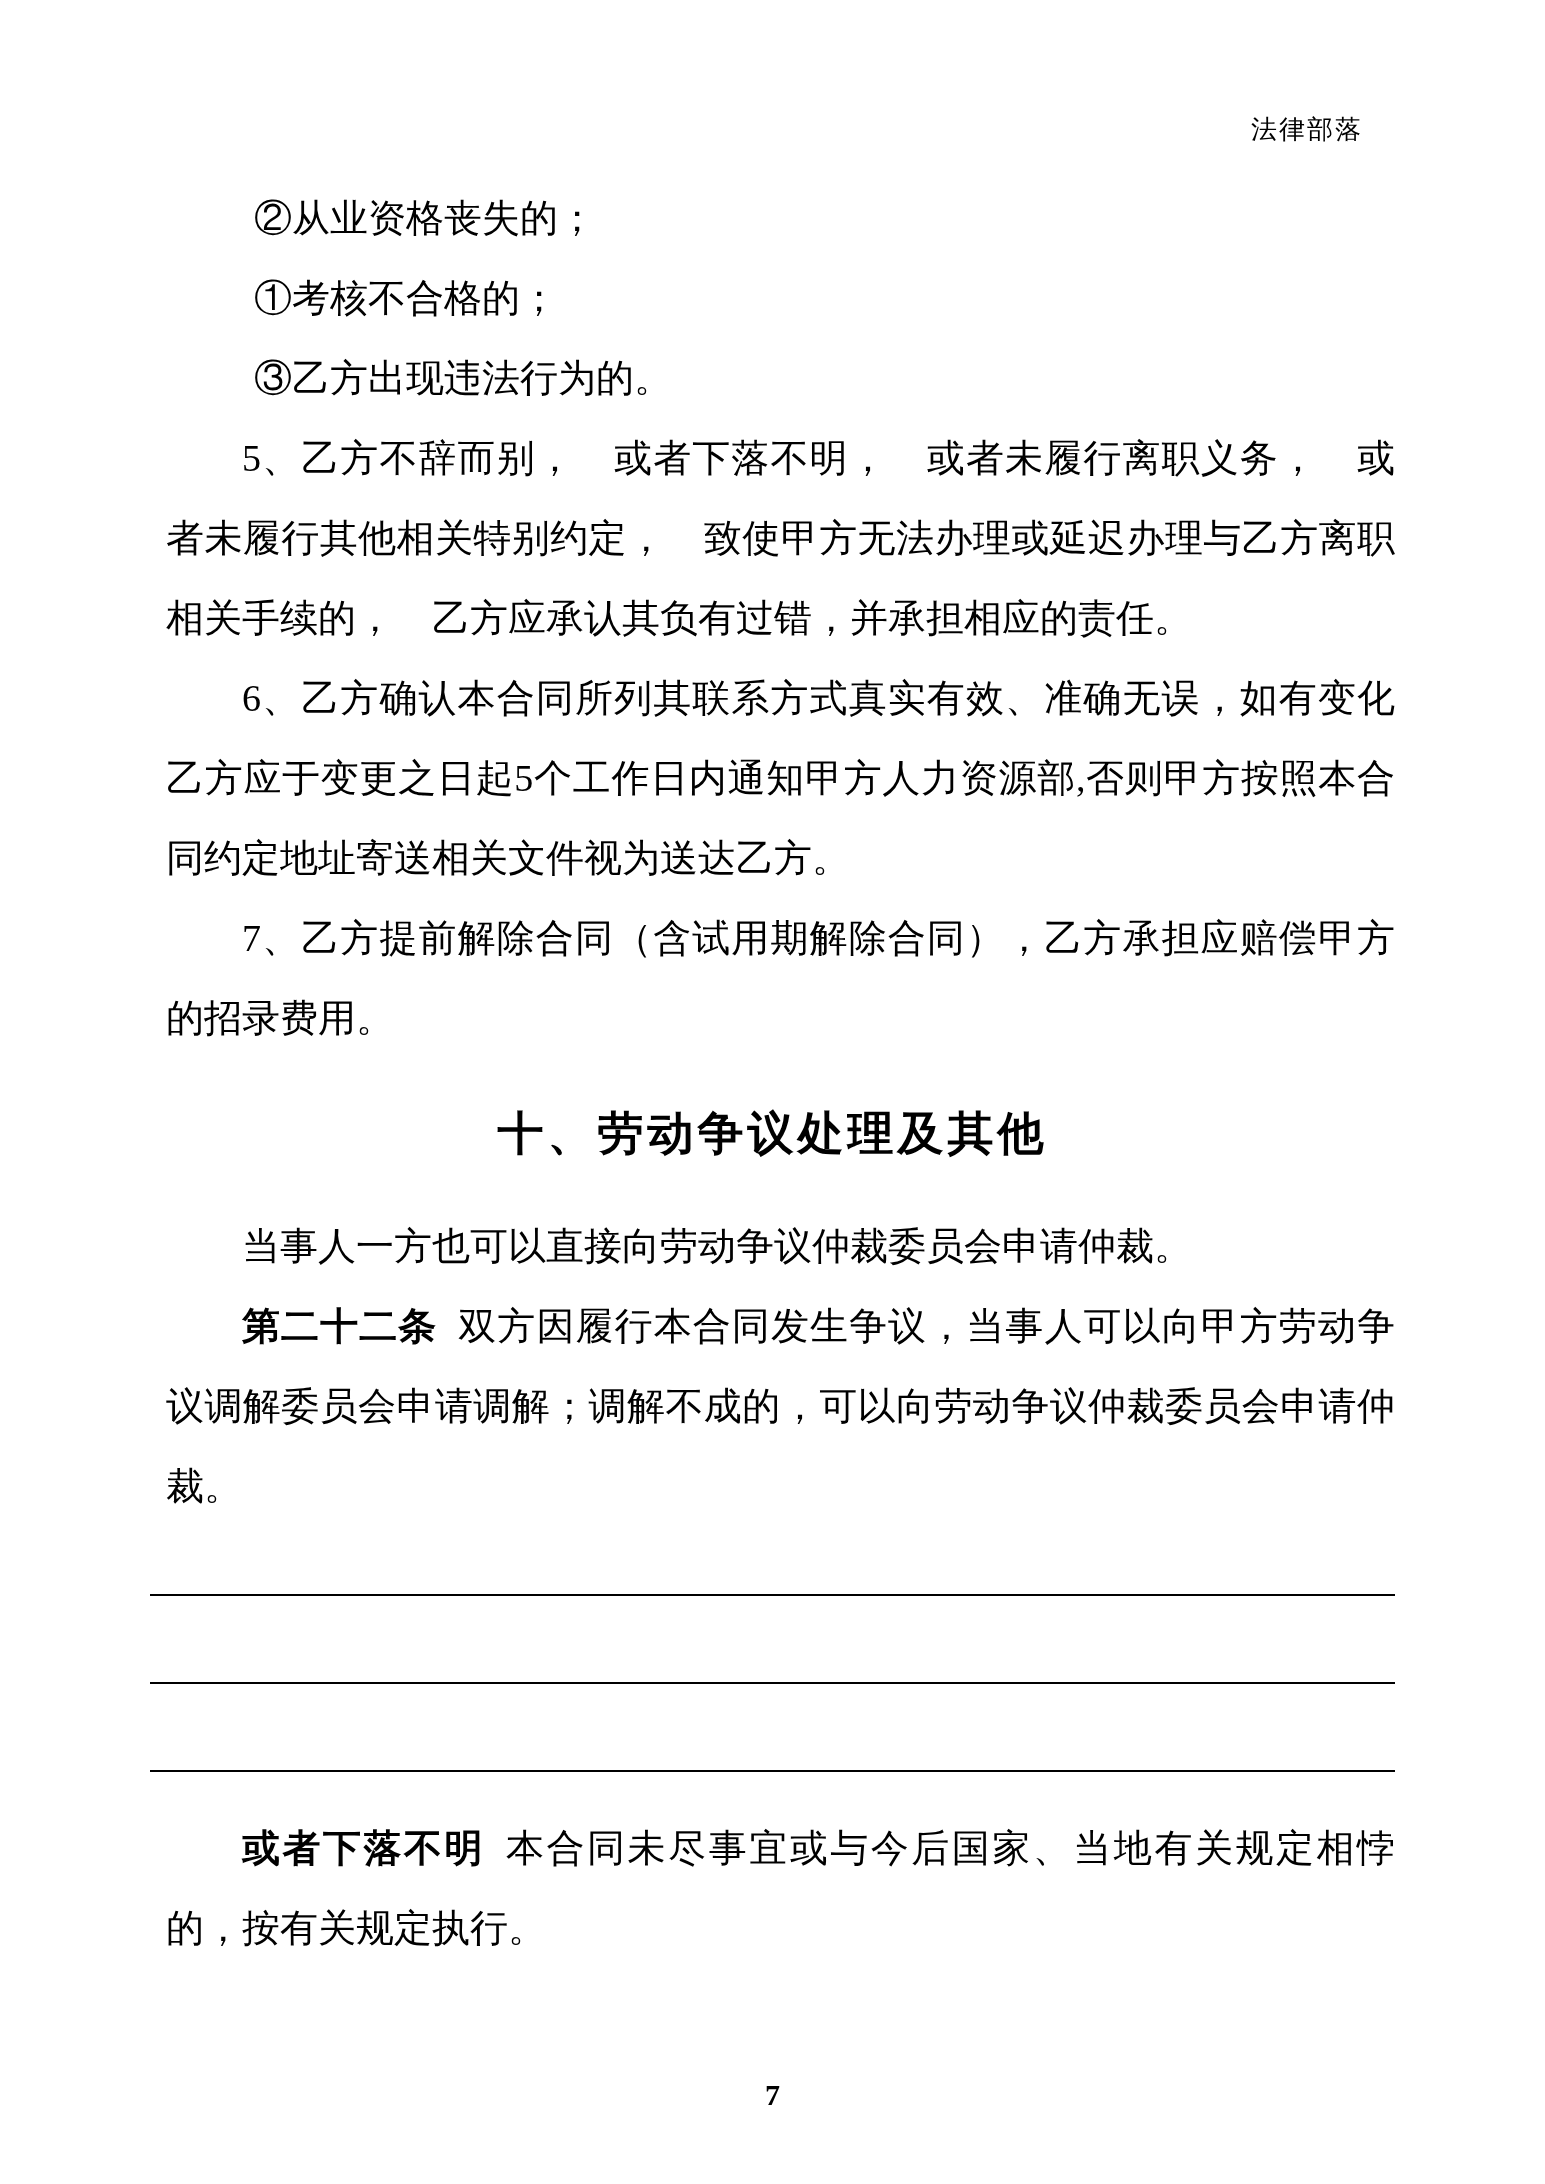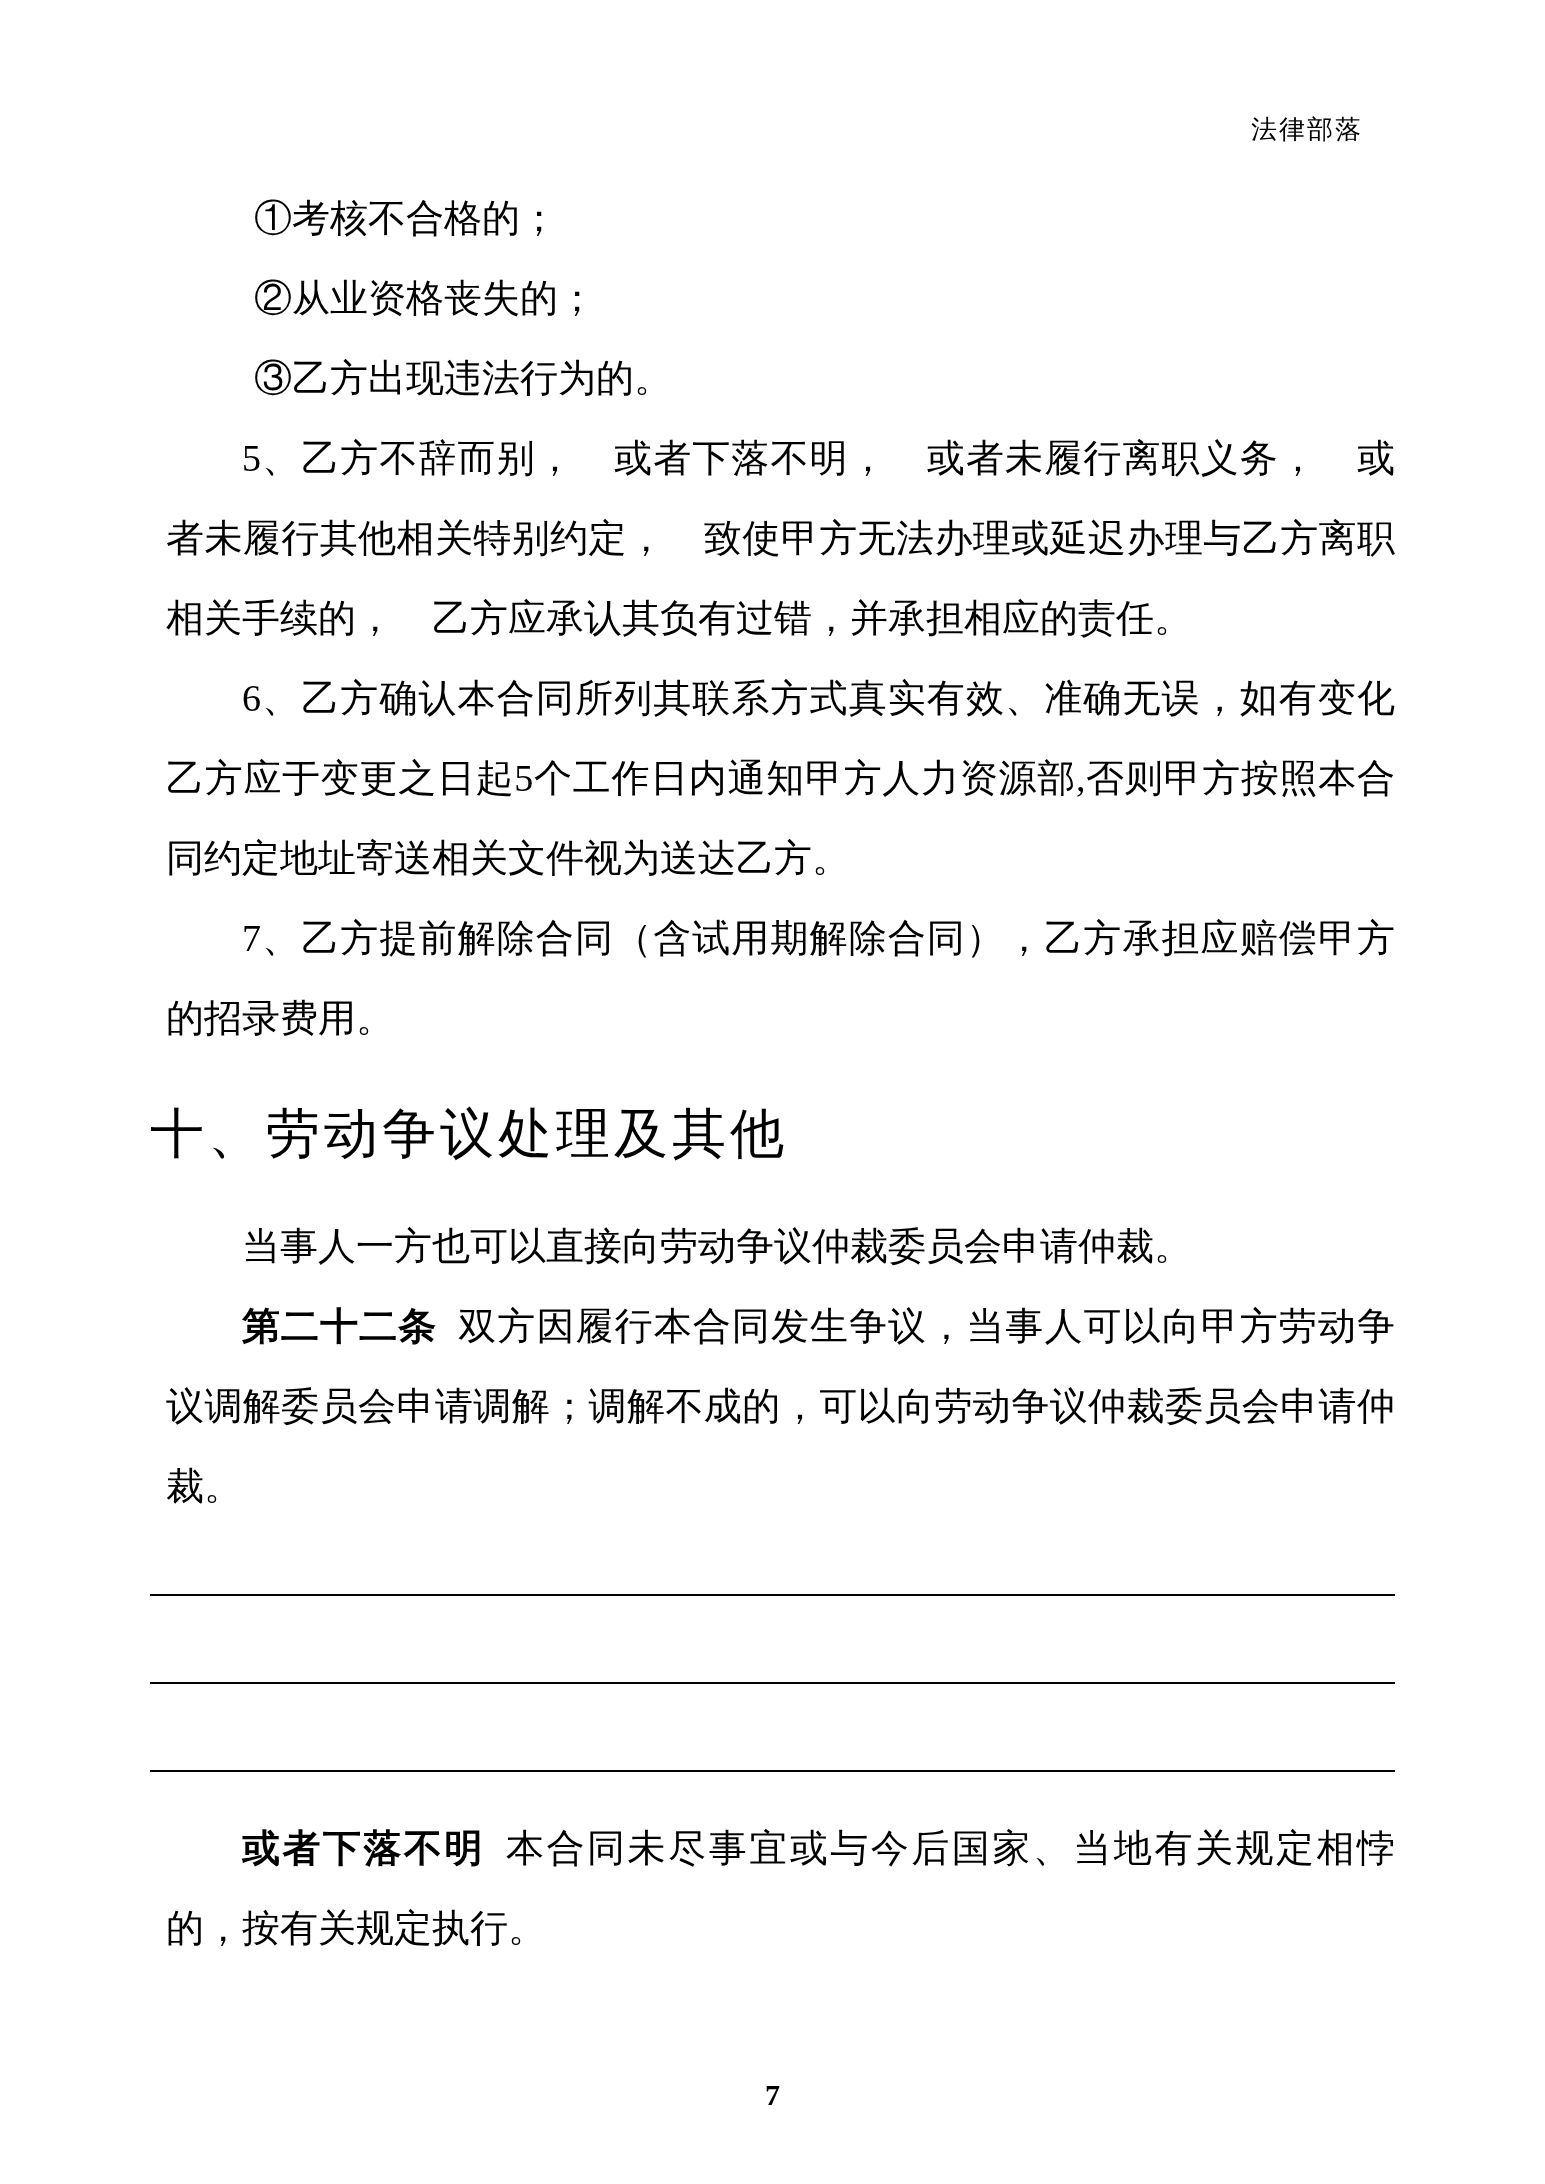--- a/index.html
+++ b/index.html
@@ -31,23 +31,24 @@
     text-align: justify;
   }
   .list-item {
     padding-left: 104px;
   }
   p.body-para {
     text-indent: 76px; 
     margin-left: 16px;
   }
   .section-heading {
+    text-align: center;
     font-family: "Liberation Sans", "DejaVu Sans", sans-serif;
-    font-weight: 400;
-    font-size: 54px;
+    font-weight: 700;
+    font-size: 46px;
     line-height: 82px;
     margin-top: 34px;
     margin-bottom: 32px;
     text-indent: 0;
     letter-spacing: 4px;
   }
   .article-label {
     font-family: "Liberation Sans", "DejaVu Sans", sans-serif;
     font-weight: 700;
     margin-right: 0.55em;
@@ -76,22 +77,22 @@
     font-family: "Liberation Serif", "DejaVu Serif", serif;
   }
 </style>
 </head>
 <body>
 
 <div class="watermark">法律部落</div>
 
 <div class="doc">
 
+  <p class="list-item">②从业资格丧失的；</p>
   <p class="list-item">①考核不合格的；</p>
-  <p class="list-item">②从业资格丧失的；</p>
   <p class="list-item">③乙方出现违法行为的。</p>
 
   <p class="body-para">5、乙方不辞而别，　或者下落不明，　或者未履行离职义务，　或者未履行其他相关特别约定，　致使甲方无法办理或延迟办理与乙方离职相关手续的，　乙方应承认其负有过错，并承担相应的责任。</p>
   <p class="body-para">6、乙方确认本合同所列其联系方式真实有效、准确无误，如有变化乙方应于变更之日起5个工作日内通知甲方人力资源部,否则甲方按照本合同约定地址寄送相关文件视为送达乙方。</p>
   <p class="body-para">7、乙方提前解除合同（含试用期解除合同），乙方承担应赔偿甲方的招录费用。</p>
 
   <h2 class="section-heading">十、劳动争议处理及其他</h2>
 
   <p class="body-para">当事人一方也可以直接向劳动争议仲裁委员会申请仲裁。</p>
 

